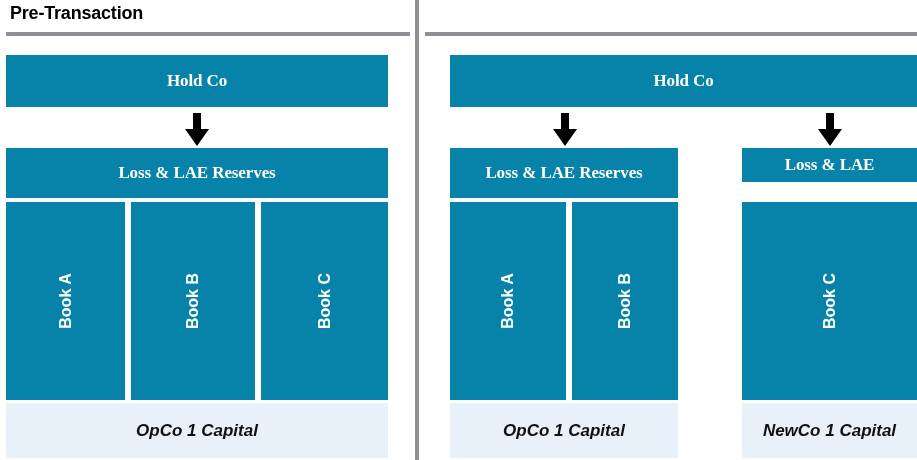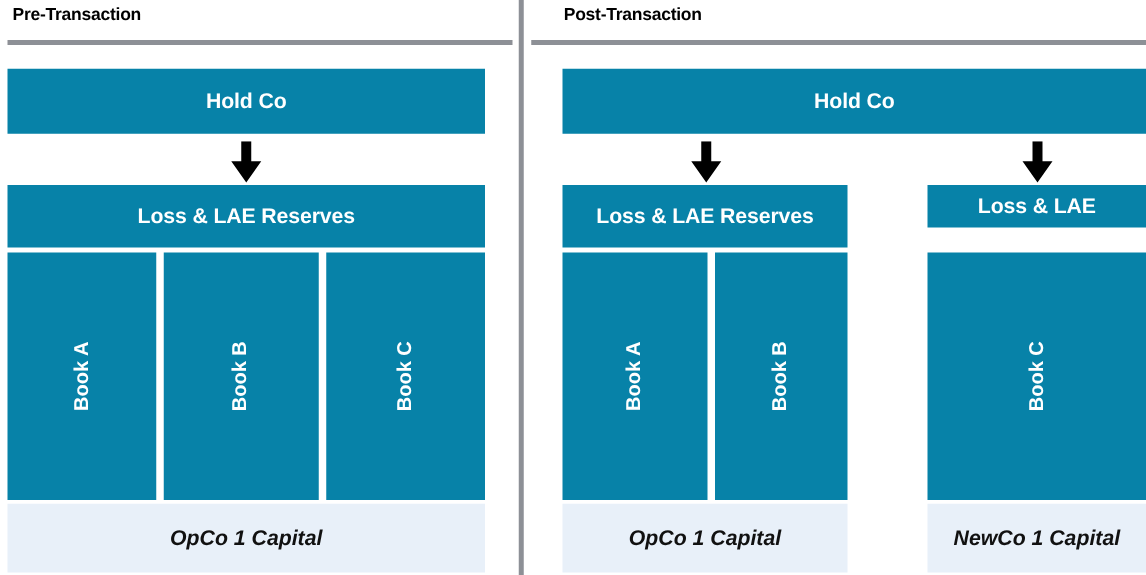--- a/index.html
+++ b/index.html
@@ -18,21 +18,21 @@
   #canvas {
     position: absolute;
     left: 0; top: 0;
     width: 917px;
     height: 460px;
   }
 
   
   .panel-title {
     position: absolute;
-    font-size: 14px;
+    font-size: 18px;
     font-weight: bold;
     color: #000000;
     white-space: nowrap;
     letter-spacing: -0.2px;
   }
   #title-pre  { left: 10px;  top: 3px; }
   #title-post { left: 451px; top: 3px; }
 
   
   .hrule {
@@ -64,20 +64,21 @@
     width: 100%;
     height: 100%;
     display: flex;
     align-items: center;
     justify-content: center;
     color: #ffffff;
     font-size: 17px;
     font-weight: bold;
     letter-spacing: -0.1px;
     white-space: nowrap;
+    font-family: Liberation Serif, serif;
   }
 
   
   .book {
     position: absolute;
     background: #0782a8;
     overflow: hidden;
   }
   .book-label {
     position: absolute;
@@ -120,21 +121,20 @@
   }
   .arrow svg { display: block; width: 100%; height: 100%; }
 </style>
 </head>
 <body>
 
 <div id="canvas">
 
   <div id="title-pre" class="panel-title">Pre-Transaction</div>
 
-  <div id="title-post" class="panel-title">Post-Transaction</div>
 
   <div id="hrule-left" class="hrule"></div>
   <div id="hrule-right" class="hrule"></div>
   <div id="vrule"></div>
 
   <div class="blk" style="left:6px; top:55px; width:382px; height:52px;">
     <div class="blk-label">Hold Co</div>
   </div>
 
   <div class="arrow" style="left:184px; top:113px;">

